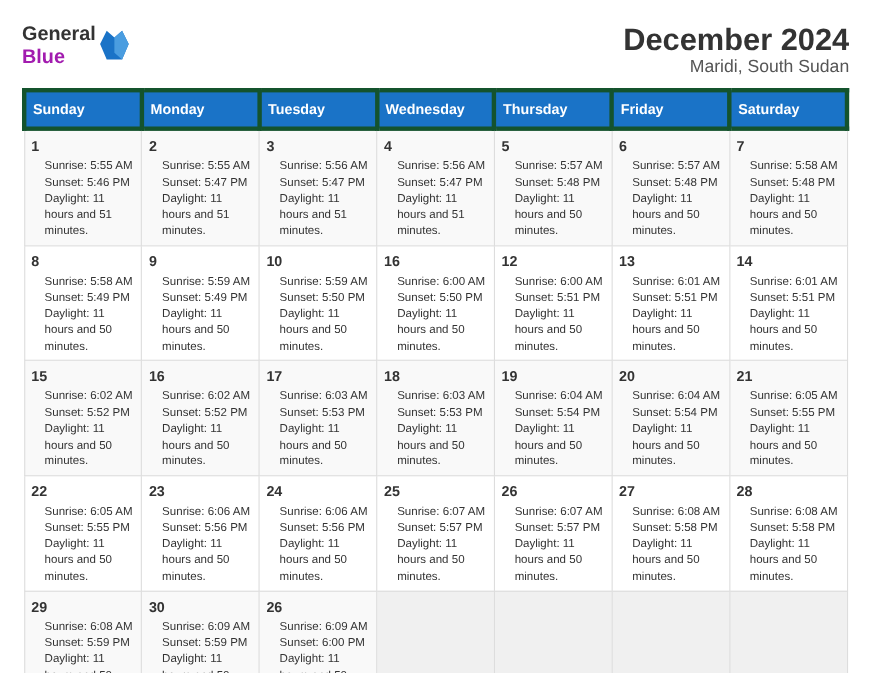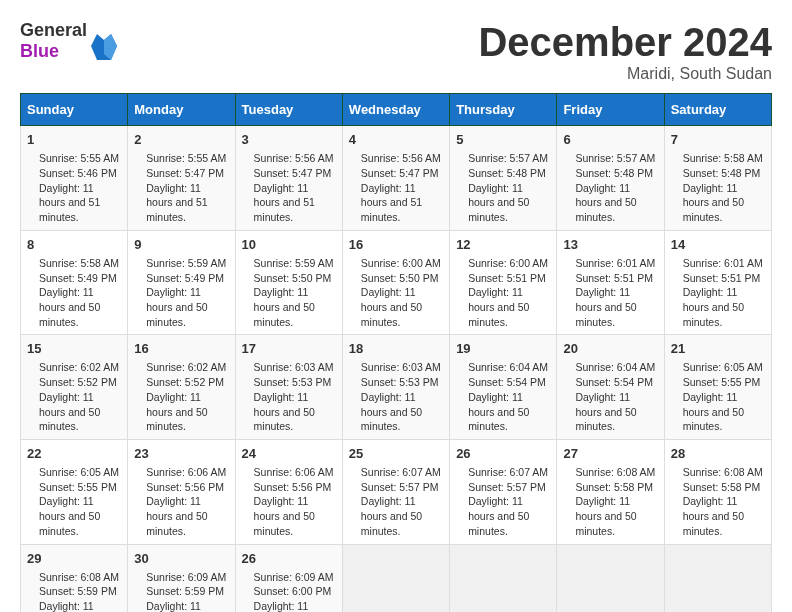--- a/index.html
+++ b/index.html
@@ -11,62 +11,62 @@
       padding: 20px;
     }
     .header {
       display: flex;
       justify-content: space-between;
       align-items: flex-start;
       margin-bottom: 10px;
     }
     .logo {
       display: flex;
-      align-items: flex-end;
+      align-items: center;
     }
     .logo-text-general {
       font-size: 18px;
       font-weight: bold;
       color: #333;
     }
     .logo-text-blue {
       font-size: 18px;
       font-weight: bold;
       color: #a21caf;
     }
     .logo-icon {
       width: 30px;
       height: 30px;
       margin-left: 2px;
     }
     .title-block {
       text-align: right;
     }
     .month-title {
-      font-size: 40px;
+      font-size: 28px;
       font-weight: bold;
       color: #333;
     }
     .location {
       font-size: 16px;
       color: #555;
     }
     table {
       width: 100%;
       border-collapse: collapse;
       font-size: 11px;
     }
     thead tr th {
       background-color: #1a73c7;
       color: #fff;
       font-size: 13px;
       font-weight: bold;
       padding: 8px 6px;
       text-align: left;
-      border: 1px solid #14532d;
+      border: 4px solid #14532d;
     }
     tbody tr td {
       vertical-align: top;
       padding: 5px 6px;
       border: 1px solid #ddd;
       min-height: 70px;
       width: 14.28%;
       background: #fff;
       color: #333;
       line-height: 1.4;

